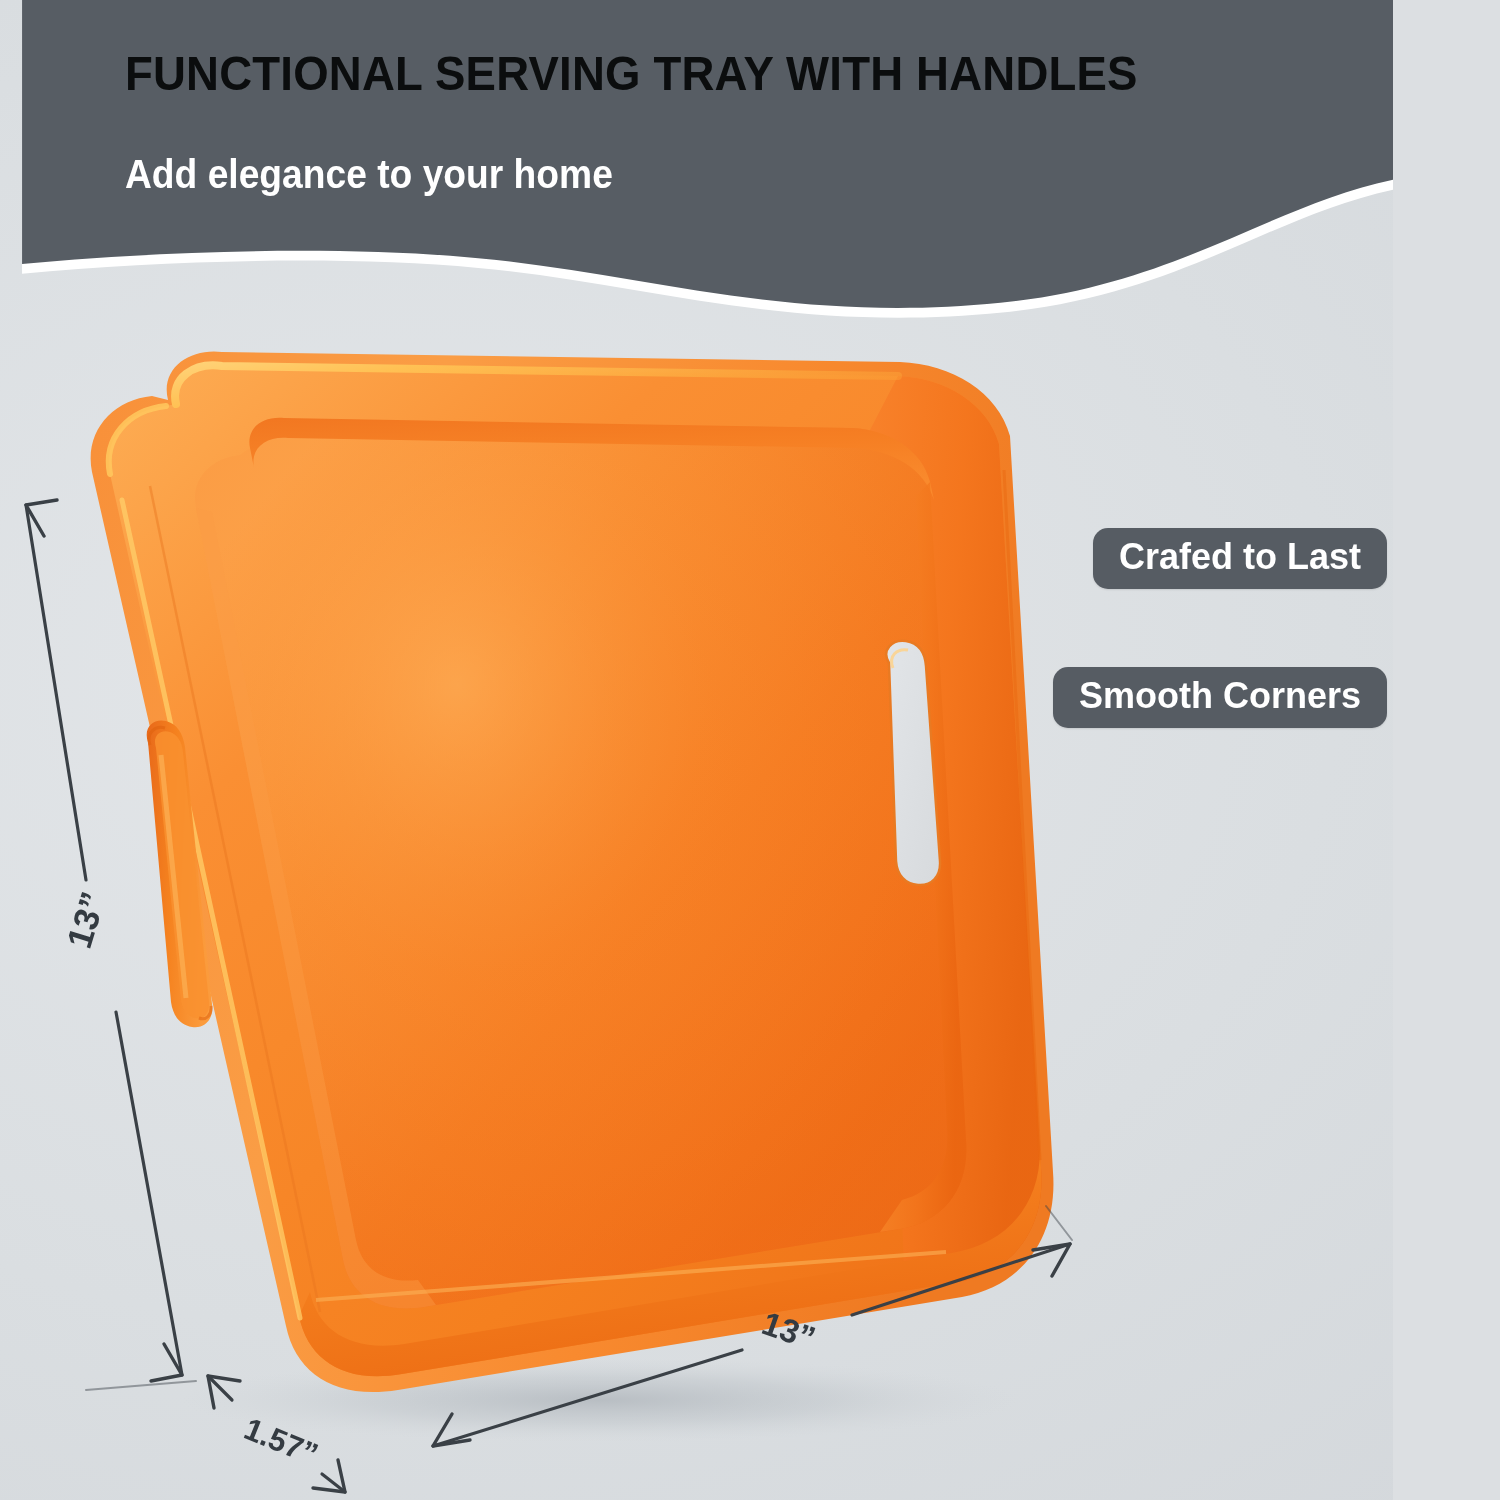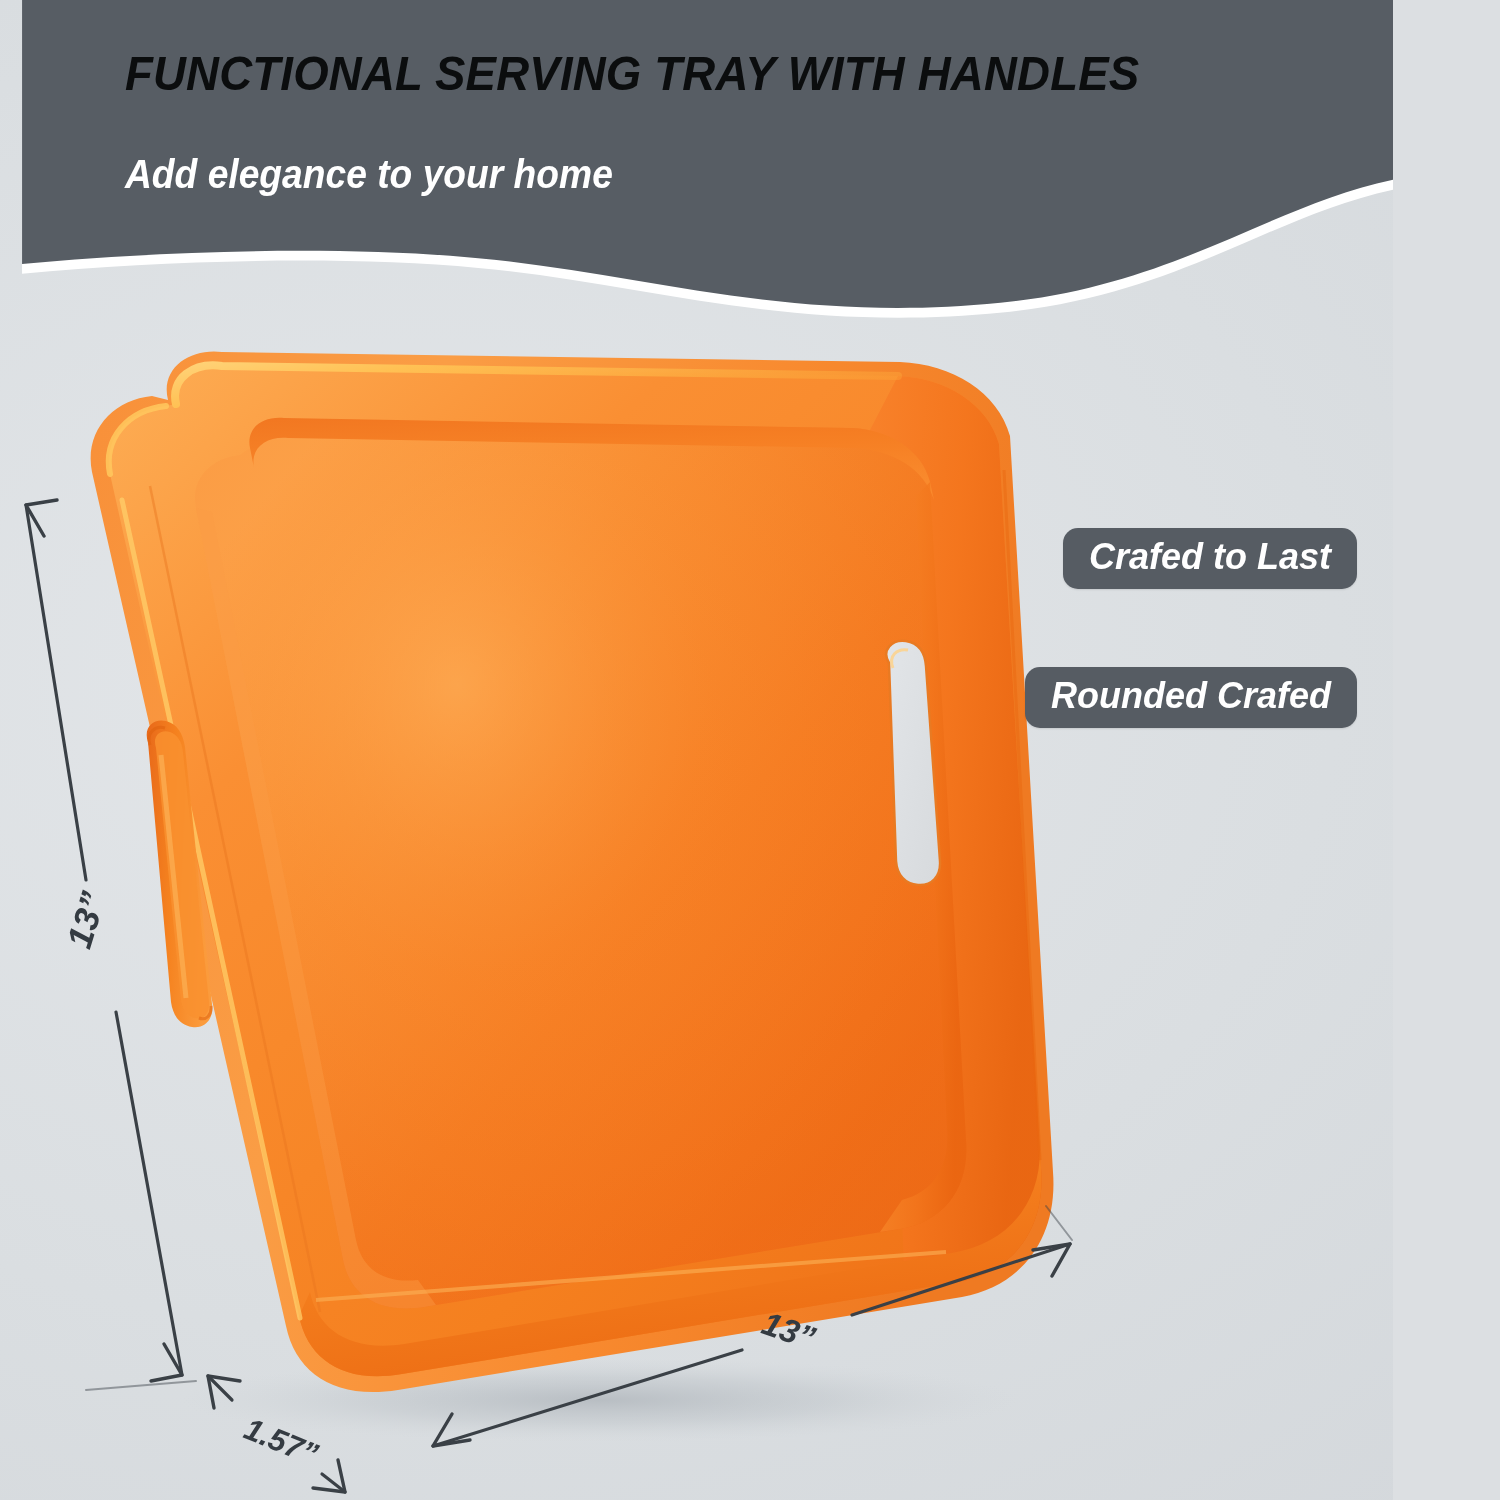--- a/index.html
+++ b/index.html
@@ -3,21 +3,21 @@
 <meta charset="utf-8">
 <style>
   html,body{margin:0;padding:0;}
   body{
     width:1500px;height:1500px;
     background:#dcdfe2;
     font-family:"Liberation Sans",sans-serif;
     overflow:hidden;
     position:relative;
   }
-  #stage{position:absolute;inset:0;width:1393px;height:1500px;overflow:hidden;font-style:italic;}
+  #stage{position:absolute;inset:0;width:1393px;height:1500px;overflow:hidden;}
 
   
   .bg{position:absolute;inset:0;
       background:
         radial-gradient(120% 80% at 30% 45%, #e3e6e9 0%, #dadee1 55%, #d3d7db 100%);
   }
 
   
   .banner{position:absolute;left:0;top:0;width:1500px;height:330px;}
   .banner-title{
@@ -27,21 +27,21 @@
     transform:scaleX(.93);transform-origin:left center;
   }
   .banner-sub{
     position:absolute;left:125px;top:152px;
     font-size:40px;font-weight:bold;color:#ffffff;
     white-space:nowrap;
     transform:scaleX(.93);transform-origin:left center;
   }
 
   
-  .badges{position:absolute;right:36px;top:528px;width:440px;
+  .badges{position:absolute;right:6px;top:528px;width:440px;
           display:flex;flex-direction:column;align-items:flex-end;}
   .badge{
     background:#565c63;color:#fff;border-radius:15px;
     font-size:36px;font-weight:bold;
     padding:11px 26px 14px 26px;
     white-space:nowrap;line-height:1.0;
     box-shadow:0 1px 2px rgba(0,0,0,.10);
   }
   .badge.b2{margin-top:78px;}
   .badge.b3{margin-top:78px;}
@@ -296,20 +296,20 @@
              C 1318,176 1228,290 1008,312
              C 790,334 640,282 470,266
              C 330,253 150,258 0,272 Z" fill="#575d64"></path>
   </svg>
 
   <div class="banner-title">FUNCTIONAL SERVING TRAY WITH HANDLES</div>
   <div class="banner-sub">Add elegance to your home</div>
 
   <div class="badges">
     <div class="badge b1">Crafed to Last</div>
-    <div class="badge b3">Rounded Crafed</div>
+    <div class="badge b3">Smooth Corners</div>
   </div>
 
   <div class="dim dim-left">13”</div>
   <div class="dim dim-bottom" style="left:762px;top:1312px;">13”</div>
   <div class="dim dim-depth" style="left:243px;top:1424px;">1.57”</div>
 
 </div>
 
 </body></html>

